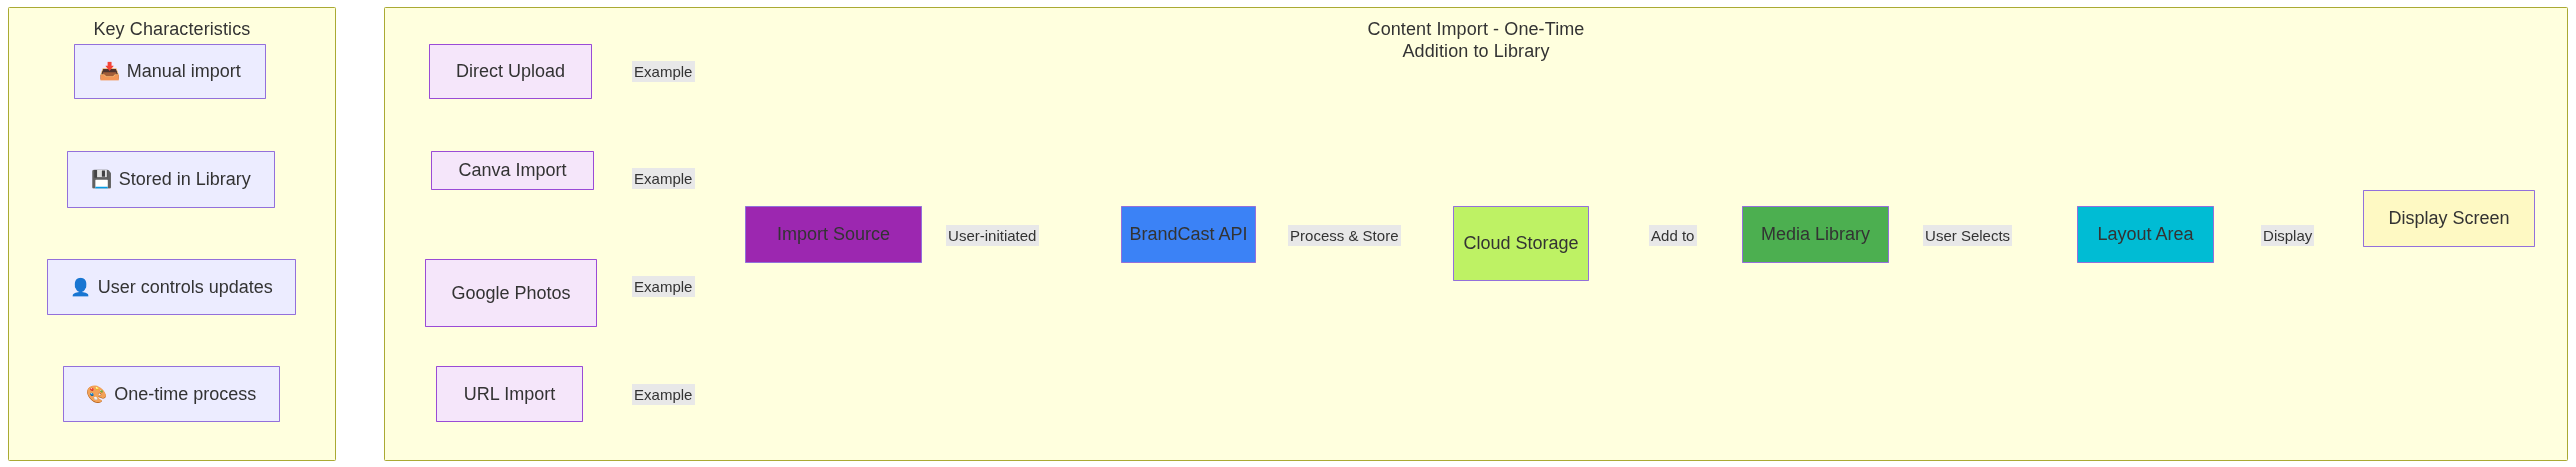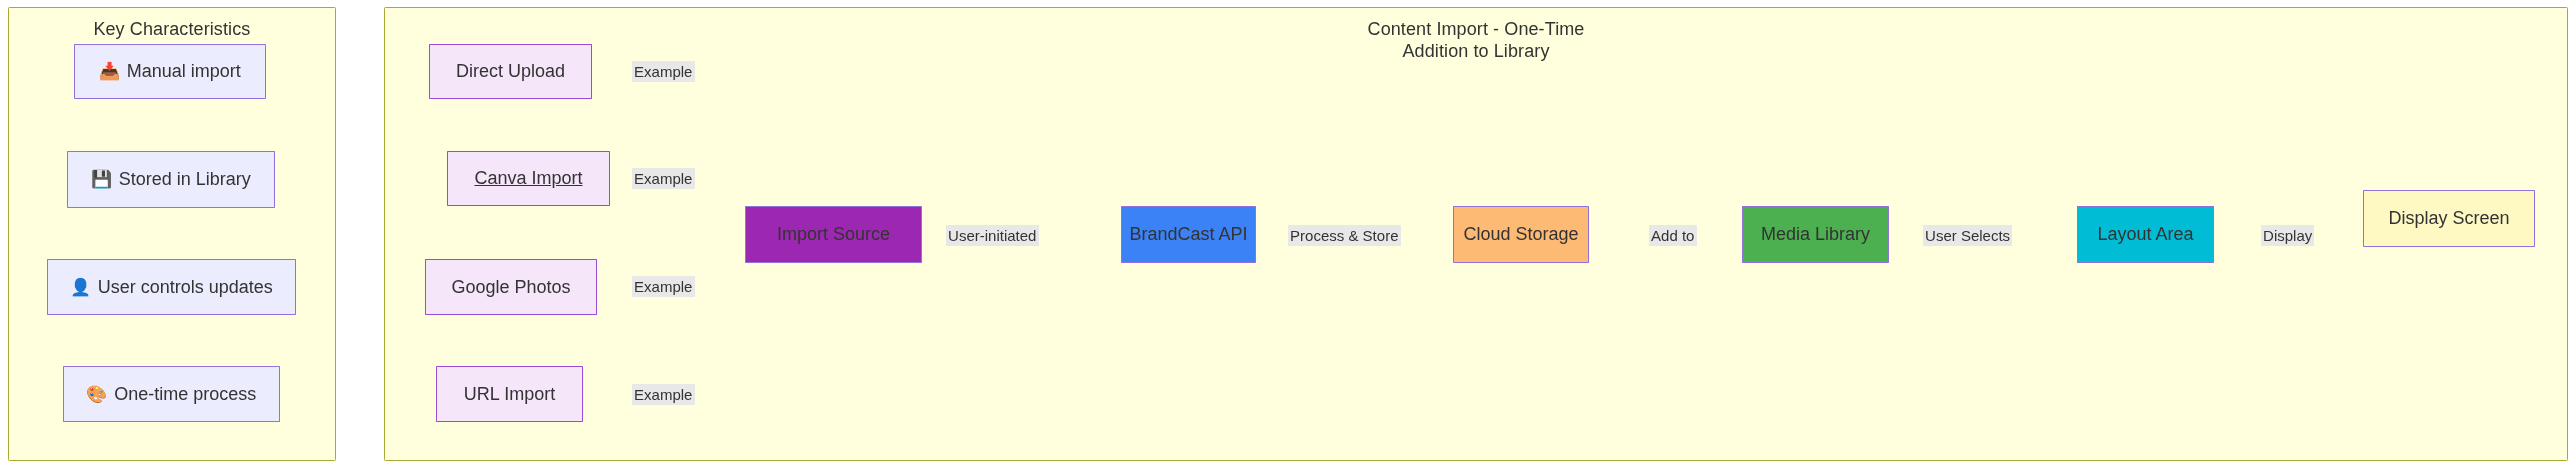--- a/index.html
+++ b/index.html
@@ -219,42 +219,42 @@
   </div>
 
   <div class="panel" id="panel-flow">
     <div class="panel-title">Content Import - One-Time</div>
     <div class="panel-title" style="top:32px;">Addition to Library</div>
   </div>
 
   <div class="node src-node" id="src-0" style="left:429px; top:44px; width:163px; height:55px;">
     <span>Direct Upload</span>
   </div>
-  <div class="node src-node" id="src-1" style="left:447px; top:151px; width:163px; height:55px;text-decoration:underline;">
+  <div class="node src-node" id="src-1" style="left:431px; top:151px; width:163px; height:39px;">
     <span>Canva Import</span>
   </div>
-  <div class="node src-node" id="src-2" style="left:425px; top:259px; width:172px; height:56px;">
+  <div class="node src-node" id="src-2" style="left:425px; top:259px; width:172px; height:68px;">
     <span>Google Photos</span>
   </div>
   <div class="node src-node" id="src-3" style="left:436px; top:366px; width:147px; height:56px;">
     <span>URL Import</span>
   </div>
 
   <div class="edge-label" style="left:632px; top:61px;">Example</div>
   <div class="edge-label" style="left:632px; top:168px;">Example</div>
   <div class="edge-label" style="left:632px; top:276px;">Example</div>
   <div class="edge-label" style="left:632px; top:384px;">Example</div>
 
   <div class="node proc-node" id="proc-0" style="left:737px; top:206px; width:177px; height:57px; background:#9c27b0;margin-left:8px;">
     <span>Import Source</span>
   </div>
   <div class="node proc-node" id="proc-1" style="left:1121px; top:206px; width:135px; height:57px; background:#3b82f6;">
     <span>BrandCast API</span>
   </div>
-  <div class="node proc-node" id="proc-2" style="left:1453px; top:206px; width:136px; height:57px; background:#fdba74;">
+  <div class="node proc-node" id="proc-2" style="left:1453px; top:206px; width:136px; height:75px; background:#bef264;">
     <span>Cloud Storage</span>
   </div>
   <div class="node proc-node" id="proc-3" style="left:1742px; top:206px; width:147px; height:57px; background:#4caf50;">
     <span>Media Library</span>
   </div>
   <div class="node proc-node" id="proc-4" style="left:2077px; top:206px; width:137px; height:57px; background:#00bcd4;">
     <span>Layout Area</span>
   </div>
   <div class="node proc-node" id="proc-5" style="left:2363px; top:190px; width:172px; height:57px; background:#fef9c3;">
     <span>Display Screen</span>

